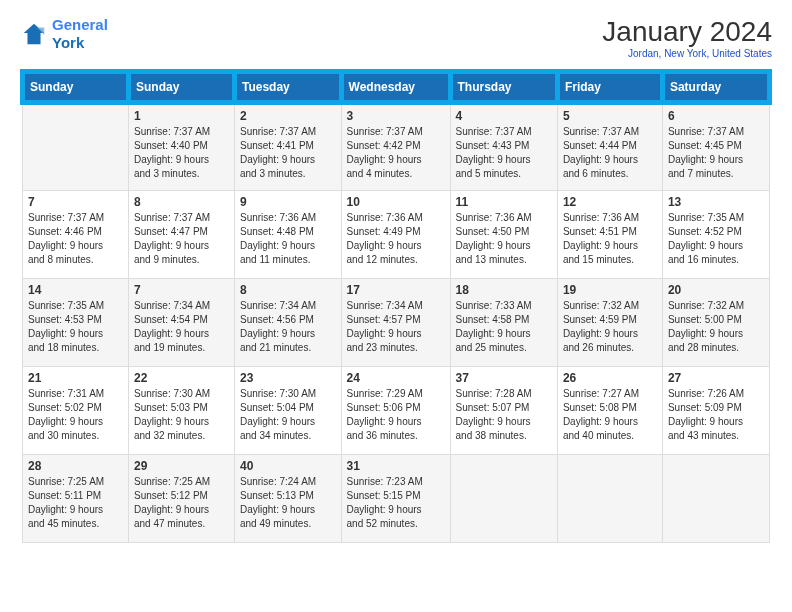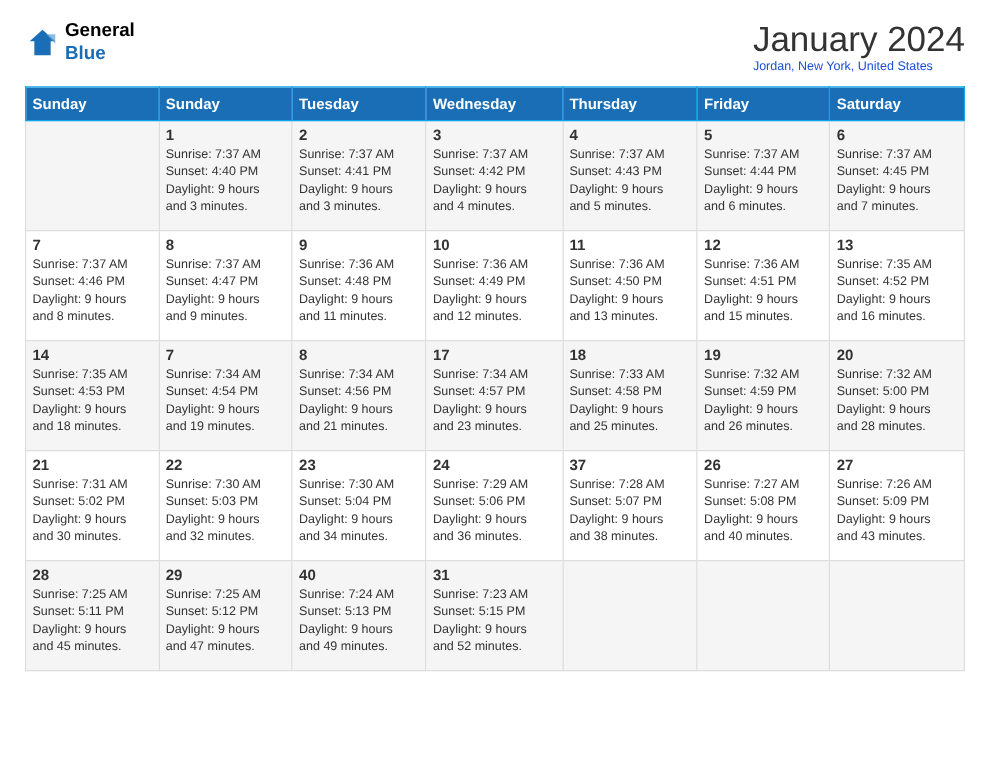--- a/index.html
+++ b/index.html
@@ -26,27 +26,28 @@
       align-items: center;
       gap: 4px;
     }
     .logo-text {
       font-size: 15px;
       font-weight: bold;
       color: #333;
       line-height: 1.2;
     }
     .logo-text span {
-      color: #000000;
+      color: #3b82f6;
     }
     .logo-icon {
       width: 28px;
       height: 28px;
     }
     .title-block {
+      text-align: right;
     }
     .main-title {
       font-size: 28px;
       font-weight: normal;
       color: #333;
     }
     .subtitle {
       font-size: 10px;
       color: #1d4ed8;
     }
@@ -55,21 +56,21 @@
       border-collapse: collapse;
       font-size: 11px;
     }
     .calendar-table thead tr th {
       background-color: #1a6eb5;
       color: #fff;
       padding: 6px 5px;
       text-align: left;
       font-size: 12px;
       font-weight: bold;
-      border: 1px solid #0ea5e9;
+      border: 5px solid #0ea5e9;
     }
     .calendar-table tbody tr td {
       border: 1px solid #ddd;
       vertical-align: top;
       padding: 4px 5px;
       height: 88px;
       width: 113px;
     }
     .calendar-table tbody tr:nth-child(odd) td {
       background-color: #f5f5f5;
@@ -99,21 +100,21 @@
 <div class="page">
   <div class="header">
     <div class="logo">
       <svg class="logo-icon" viewBox="0 0 30 30">
         <polygon points="15,4 26,14 22,14 22,26 8,26 8,14 4,14" fill="#1a6eb5"></polygon>
         <polygon points="15,2 28,14 24,14 24,26 6,26 6,14 2,14" fill="none" stroke="#1a6eb5" stroke-width="0"></polygon>
         <path d="M18 8 L26 8 L26 16" fill="#5ba3d9" opacity="0.7"></path>
       </svg>
       <div class="logo-text">
         <div><span>General</span></div>
-        <div><span style="color:#1a6eb5">Blue</span></div>
+        <div><span style="color:#1a6eb5">York</span></div>
       </div>
     </div>
     <div class="title-block">
       <div class="main-title">January 2024</div>
       <div class="subtitle">Jordan, New York, United States</div>
     </div>
   </div>
 
   <table class="calendar-table">
     <thead>

